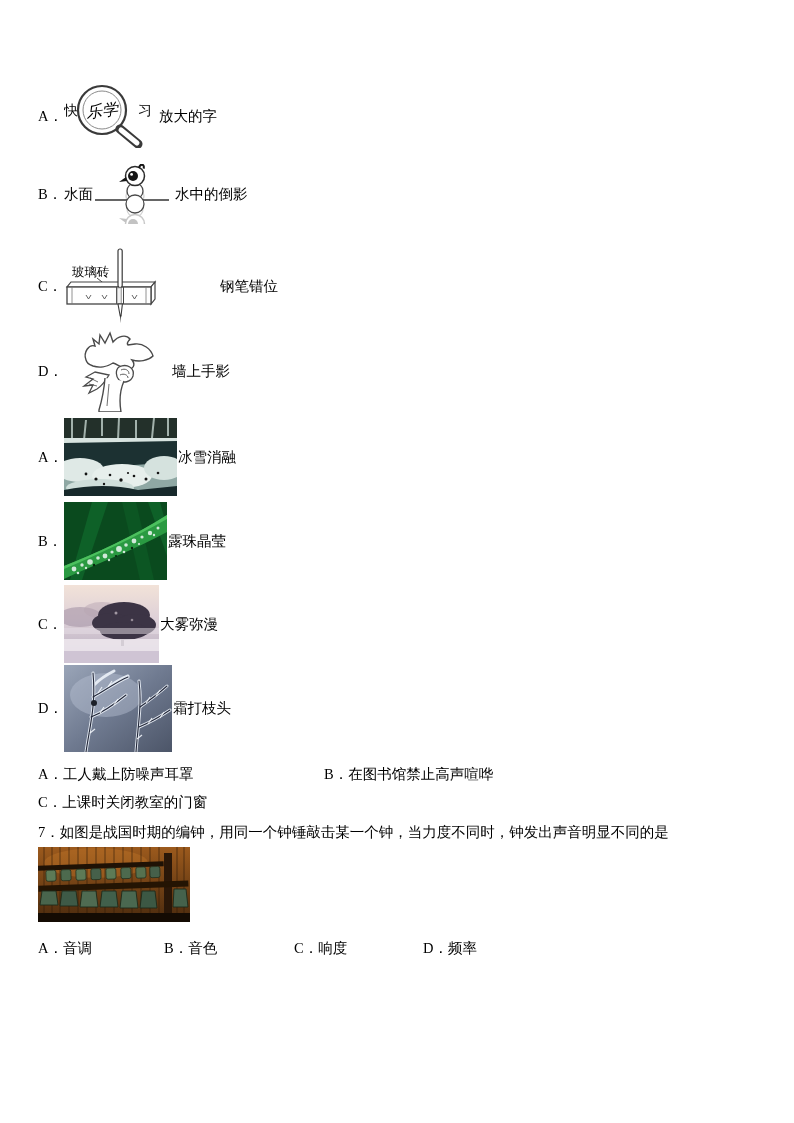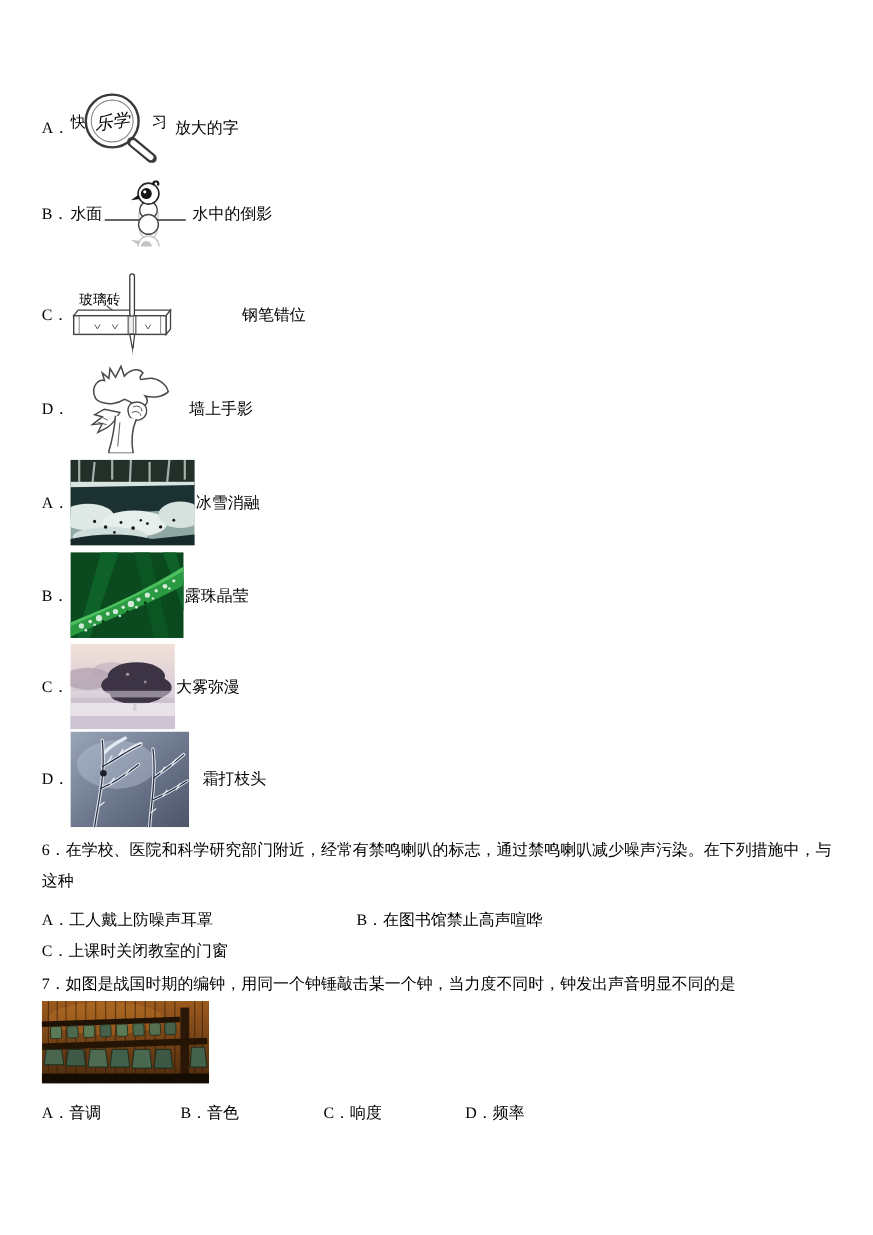--- a/index.html
+++ b/index.html
@@ -256,25 +256,24 @@
           <line x1="50" y1="40" x2="54" y2="34"></line>
         <line x1="82" y1="38" x2="86" y2="32"></line>
           <line x1="92" y1="31" x2="96" y2="25"></line>
         <line x1="84" y1="59" x2="88" y2="53"></line>
           <line x1="96" y1="53" x2="100" y2="47"></line>
         <line x1="26" y1="68" x2="31" y2="64"></line>
           <line x1="73" y1="74" x2="78" y2="70"></line>
       </g>
       <circle cx="30" cy="38" r="3" fill="#1c2029"></circle>
     </svg>
-    <span class="caption" style="margin-left:12px">霜打枝头</span>
+    <span class="caption" style="margin-left:1px">霜打枝头</span>
   </div>
 
   <div class="q6">
-    <p class="stem">6．在学校、医院和科学研究部门附近，经常有禁鸣喇叭的标志，通过禁鸣喇叭减少噪声污染。在下列措施中，与这种</p>
     <div class="opts">
       <div class="opt-grid-row">
         <span class="cell1 nw"><span>A．</span><span>工人戴上防噪声耳罩</span></span>
         <span class="nw"><span>B．</span><span>在图书馆禁止高声喧哗</span></span>
       </div>
       <div class="opt-grid-row">
         <span class="cell1 nw"><span>C．</span><span>上课时关闭教室的门窗</span></span>
       </div>
     </div>
   </div>

